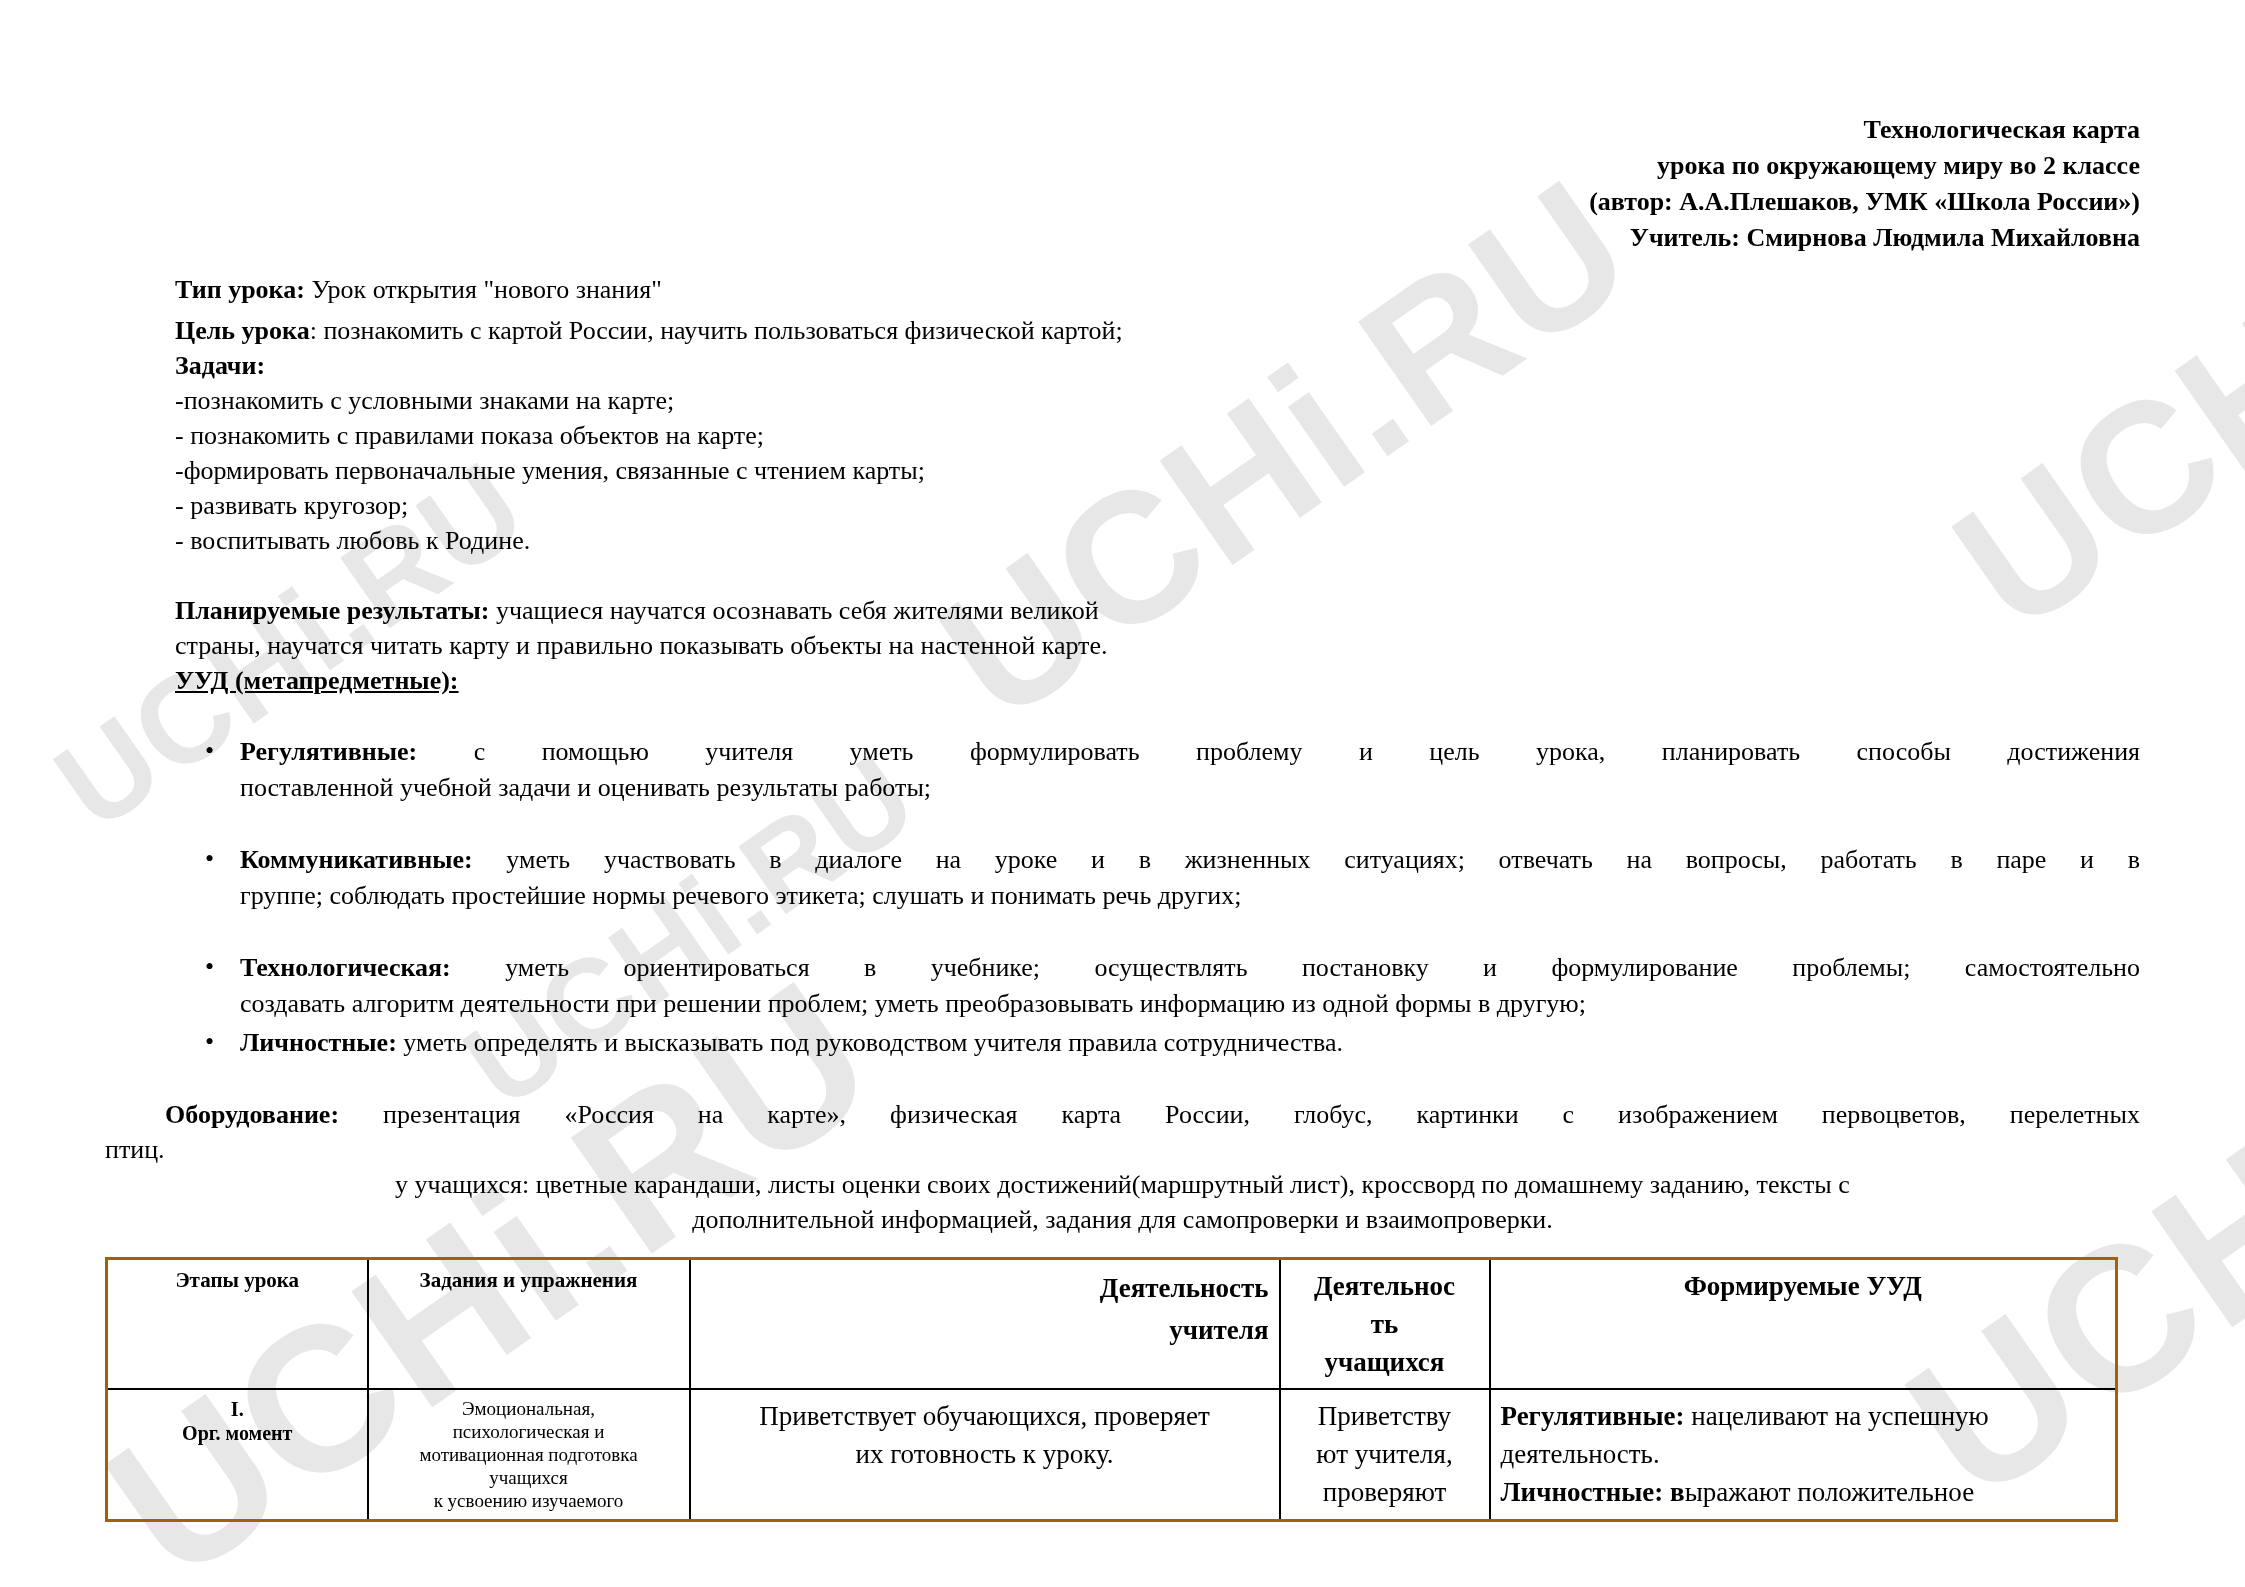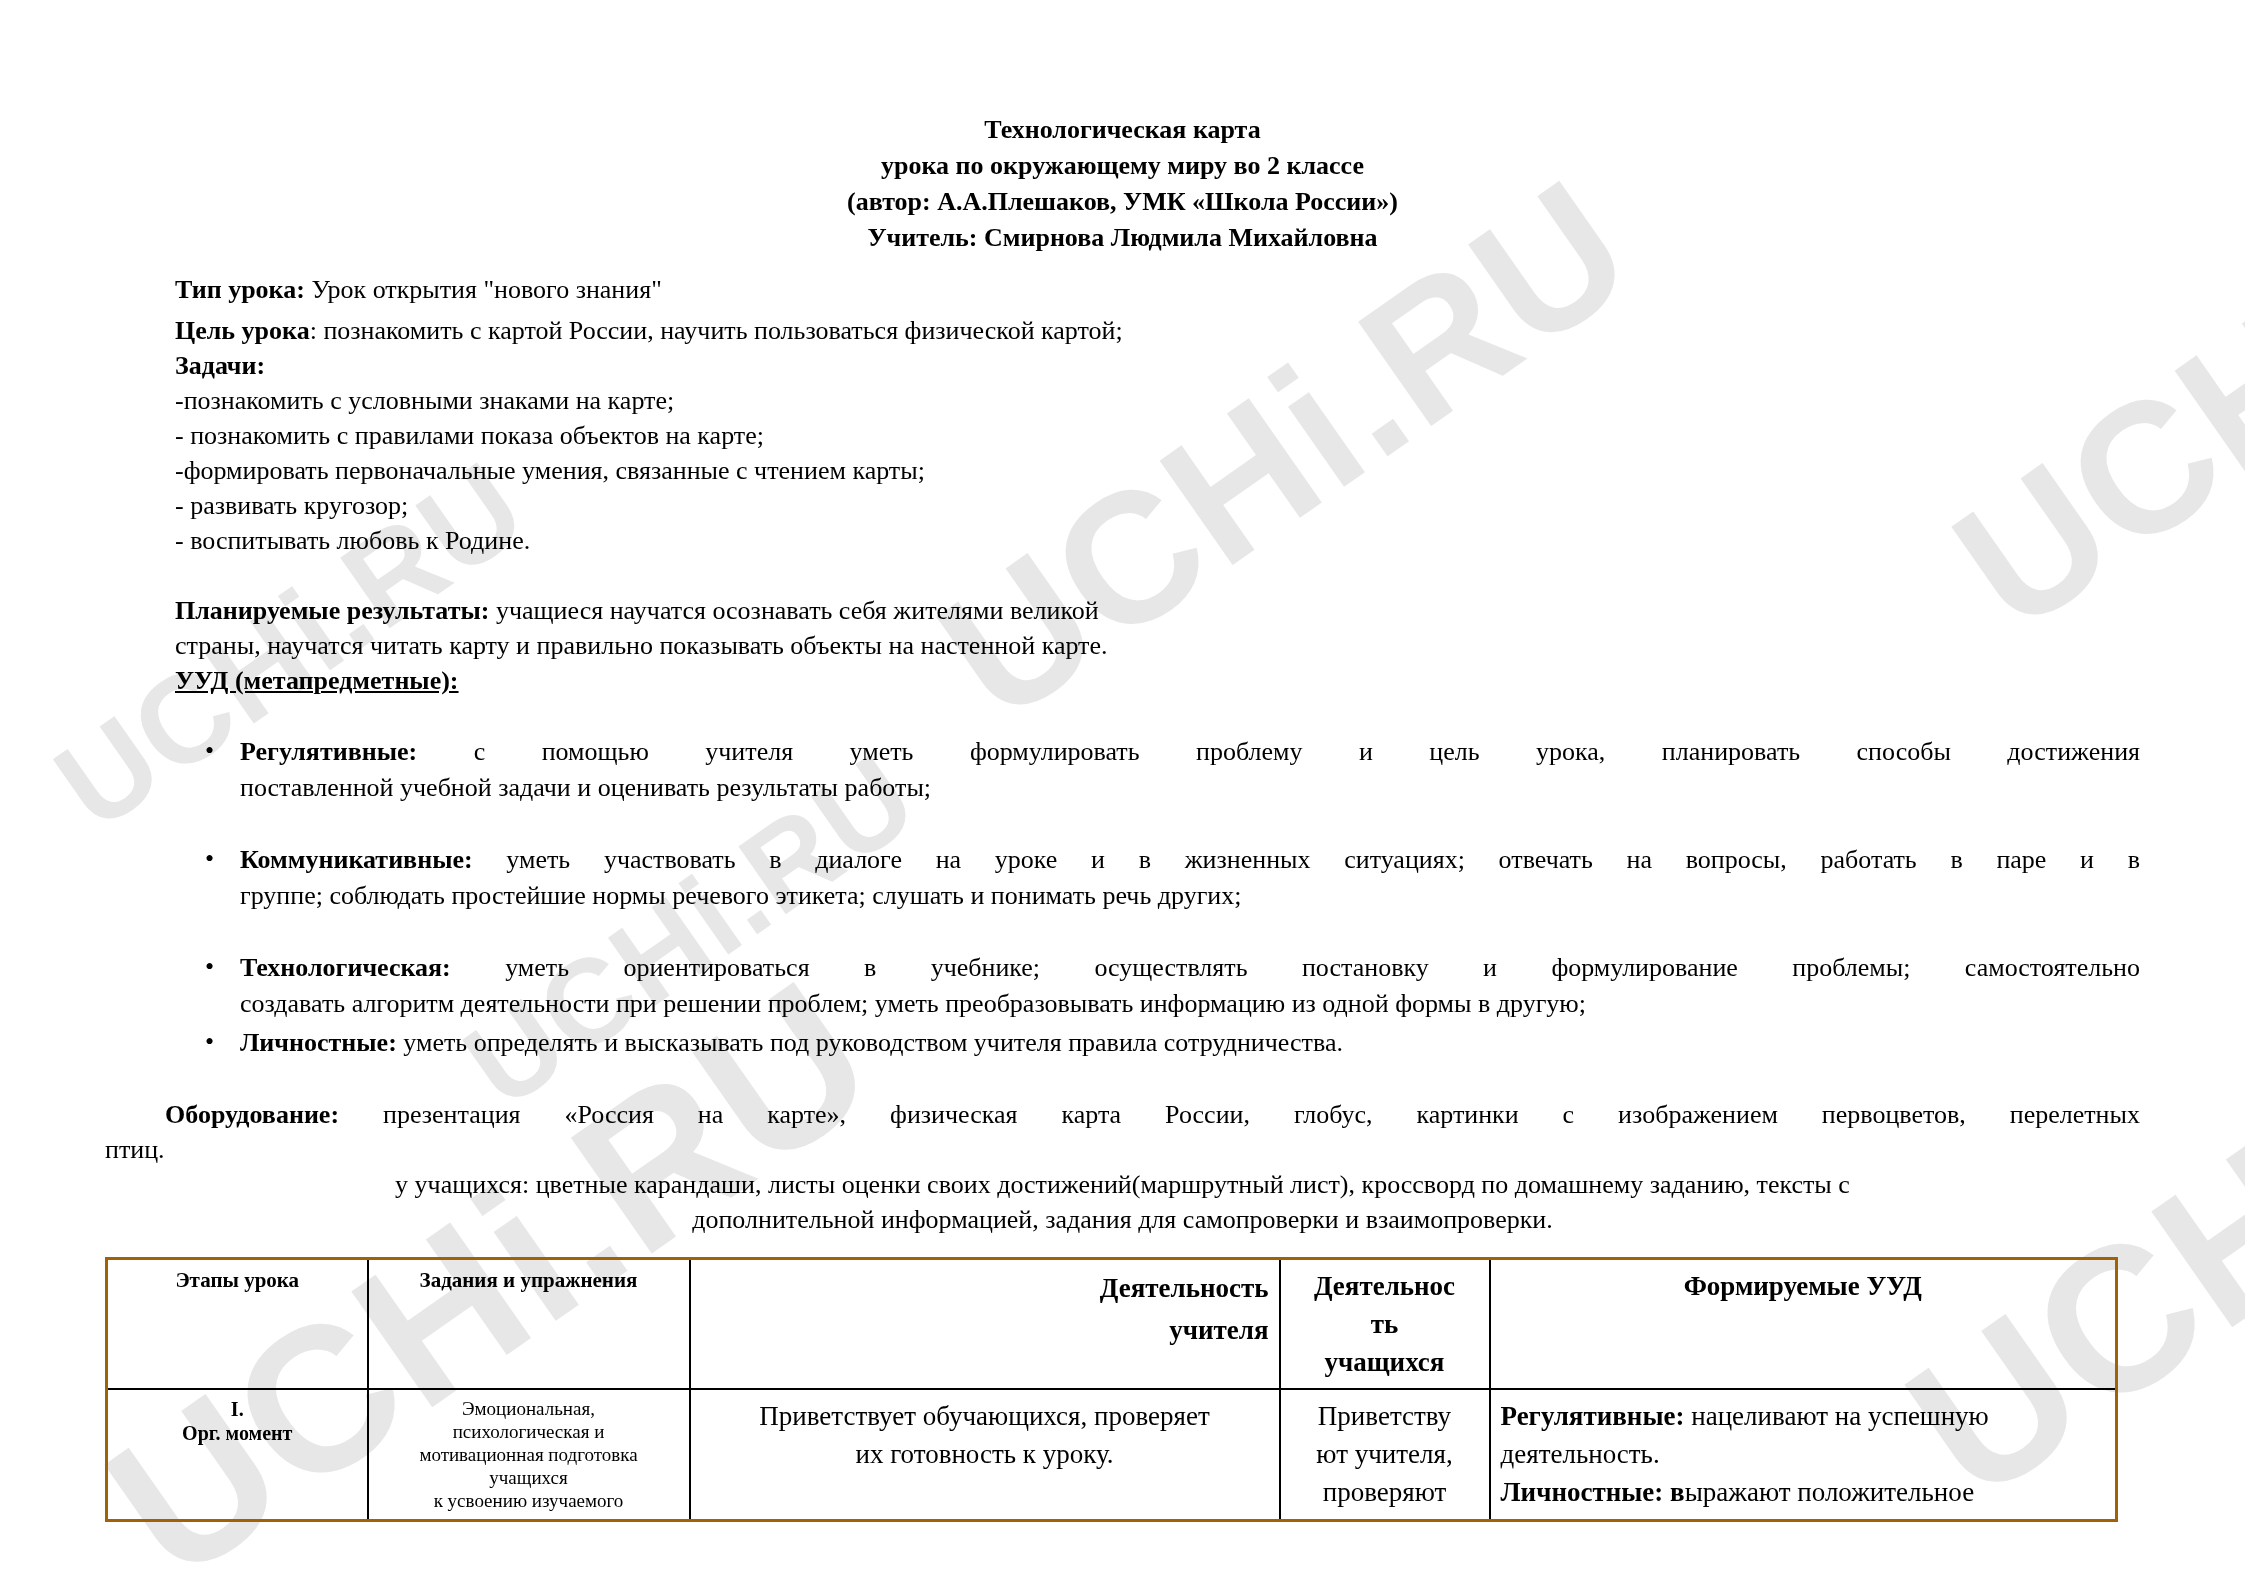--- a/index.html
+++ b/index.html
@@ -25,21 +25,21 @@
   .wm-center       { left:1285px; top:450px;  font-size:185px; }
   .wm-left         { left:290px;  top:645px;  font-size:125px; }
   .wm-right-top    { left:2300px; top:360px;  font-size:185px; }
   .wm-mid          { left:690px;  top:930px;  font-size:120px; }
   .wm-bottom-left  { left:490px;  top:1280px; font-size:205px; }
   .wm-bottom-right { left:2290px; top:1200px; font-size:205px; }
 
   
   .content { position:relative; z-index:1; padding:112px 105px 0 105px; }
 
-  .title-block { text-align:center; font-weight:bold; font-size:26px; line-height:36px; }
+  .title-block { text-align:right; font-weight:bold; font-size:26px; line-height:36px; }
 
   .body-text { font-size:26px; line-height:35px; margin-top:16px; }
   .line { margin:0; }
   .ind  { margin-left:70px; }
   .b    { font-weight:bold; }
   .mt6  { margin-top:6px; }
 
   .results { margin-left:70px; white-space:pre-line; }
   .uud-head { margin-left:70px; font-weight:bold; text-decoration:underline; }
 

